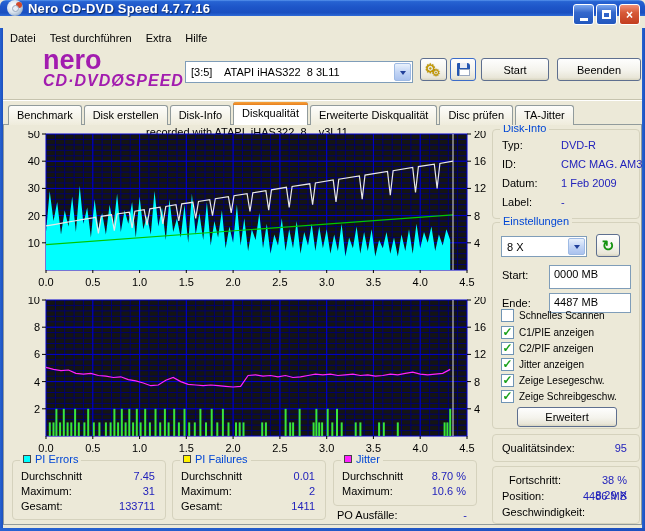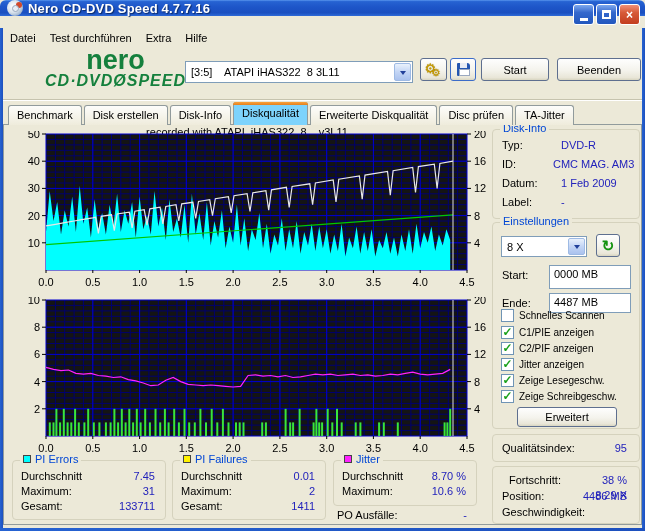--- a/index.html
+++ b/index.html
@@ -20,21 +20,21 @@
   .tb-btn{width:21px;height:21px;border-radius:3px;border:1px solid #fff;
     background:linear-gradient(180deg,#7DA8EE,#3568CC 40%,#2257BE);display:flex;align-items:center;justify-content:center;
     color:#fff;font-size:12px;font-weight:bold;}
   .tb-btn.close{background:linear-gradient(180deg,#F09078,#D75A38 40%,#C33D1E);}
   .tb-btn .minbar{width:8px;height:3px;background:#fff;margin-top:9px;}
   .tb-btn .maxbox{width:9px;height:9px;border:2px solid #fff;border-top-width:3px;}
   .client{position:absolute;left:3px;top:28px;width:639px;height:500px;background:#ECE9D8;}
   
   .menubar{position:absolute;left:0;top:0;width:639px;height:20px;display:flex;align-items:center;font-size:11px;}
   .menu-item{padding:2px 7px;}
-  .logo{position:absolute;left:40px;top:20px;width:145px;text-align:center;color:#15803d;}
+  .logo{position:absolute;left:40px;top:20px;width:145px;text-align:left;color:#a21caf;}
   .logo .l1{font-size:27px;font-weight:900;line-height:24px;letter-spacing:0px;}
   .logo .l2{font-size:16px;font-weight:bold;font-style:italic;letter-spacing:1px;}
   .combo{position:absolute;left:182px;top:33px;width:228px;height:22px;background:#fff;border:1px solid #7F9DB9;font-size:11px;}
   .combo-text{position:absolute;left:5px;top:4px;white-space:pre;}
   .combo-arrow{position:absolute;right:1px;top:1px;width:17px;height:18px;border:1px solid #9EBAE4;border-radius:2px;
     background:linear-gradient(180deg,#E9F1FC,#C3D5F5 50%,#AAC2EE);display:flex;align-items:center;justify-content:center;}
   .chev{width:0;height:0;border:3px solid transparent;border-top:4px solid #21409A;margin-top:4px;}
   .btn{position:absolute;border:1px solid #5E6F8F;border-radius:3px;font-size:11px;color:#000;
     background:linear-gradient(180deg,#FEFEFE,#F4F3EC 55%,#E9E6D8 88%,#D8D5C0);
     display:flex;align-items:center;justify-content:center;}
@@ -42,21 +42,21 @@
   .gear{position:absolute;color:#C89C00;font-size:13px;line-height:13px;text-shadow:0 0 1px #8A6D00;}
   .g2{left:7px;top:4px;font-size:10px;}
   .floppy{position:relative;width:13px;height:13px;background:#2456B0;border-radius:1px 3px 1px 1px;}
   .floppy::before{content:"";position:absolute;left:3px;top:0;width:7px;height:5px;background:#E8ECF4;}
   .floppy::after{content:"";position:absolute;left:2px;bottom:0;width:9px;height:5px;background:#fff;border:1px solid #9AA8C0;}
   .toolbar-line{position:absolute;left:0;top:71px;width:639px;height:0;border-top:1px solid #C6C3AE;border-bottom:1px solid #FFFFFF;}
   
   .tabbar{position:absolute;left:5px;top:75px;height:22px;display:flex;align-items:flex-end;z-index:3;}
   .tab{height:20px;padding:3px 8px 0 8px;margin-right:2px;font-size:11px;border:1px solid #919B9C;border-bottom:none;
     border-radius:3px 3px 0 0;background:linear-gradient(180deg,#FDFDFB,#EFECDC);white-space:nowrap;}
-  .tab.active{height:23px;margin-top:-3px;padding-top:4px;background:#7dd3fc;position:relative;z-index:4;}
+  .tab.active{height:23px;margin-top:-3px;padding-top:4px;background:#ffffff;position:relative;z-index:4;}
   .tab.active::before{content:"";position:absolute;left:-1px;top:-1px;right:-1px;height:3px;border-radius:3px 3px 0 0;
     background:linear-gradient(180deg,#F9A13A,#E5801F);}
   
   .panel{position:absolute;left:0;top:96px;width:639px;height:401px;border:1px solid #919B9C;background:#ECE9D8;}
   .chart-header{position:absolute;left:0;top:1px;width:486px;text-align:center;font-size:11px;white-space:pre;color:#000;}
   .chart-svg{position:absolute;}
   svg text{font-family:"Liberation Sans",sans-serif;font-size:11px;fill:#000;}
   
   .gb{position:absolute;border:1px solid #D5D2BD;border-radius:4px;}
   .gb .cap{position:absolute;top:-8px;left:7px;background:#ECE9D8;padding:0 3px;font-size:11px;color:#0046D5;white-space:nowrap;display:flex;align-items:center;}
@@ -459,21 +459,21 @@
           <text x="412.2" y="155" text-anchor="middle">4.0</text>
           <line x1="459.0" y1="139" x2="459.0" y2="142" stroke="#000" stroke-width="1"></line>
           <text x="459.0" y="155" text-anchor="middle">4.5</text>
         </svg>
 
       <div class="gb" style="left:488px;top:4px;width:148px;height:90px;">
         <div class="cap">Disk-Info</div>
         <div class="row" style="left:9px;top:9px;">Typ:</div>
         <div class="row val" style="left:68px;top:9px;">DVD-R</div>
         <div class="row" style="left:9px;top:28px;">ID:</div>
-        <div class="row val" style="left:60px;top:28px;text-align:center;">CMC MAG. AM3</div>
+        <div class="row val" style="left:68px;top:28px;text-align:center;">CMC MAG. AM3</div>
         <div class="row" style="left:9px;top:47px;">Datum:</div>
         <div class="row val" style="left:68px;top:47px;">1 Feb 2009</div>
         <div class="row" style="left:9px;top:66px;">Label:</div>
         <div class="row val" style="left:68px;top:66px;">-</div>
       </div>
 
       <div class="gb" style="left:488px;top:97px;width:148px;height:207px;">
         <div class="cap">Einstellungen</div>
         <div class="combo" style="left:8px;top:13px;width:86px;height:21px;">
           <span class="combo-text">8 X</span>

